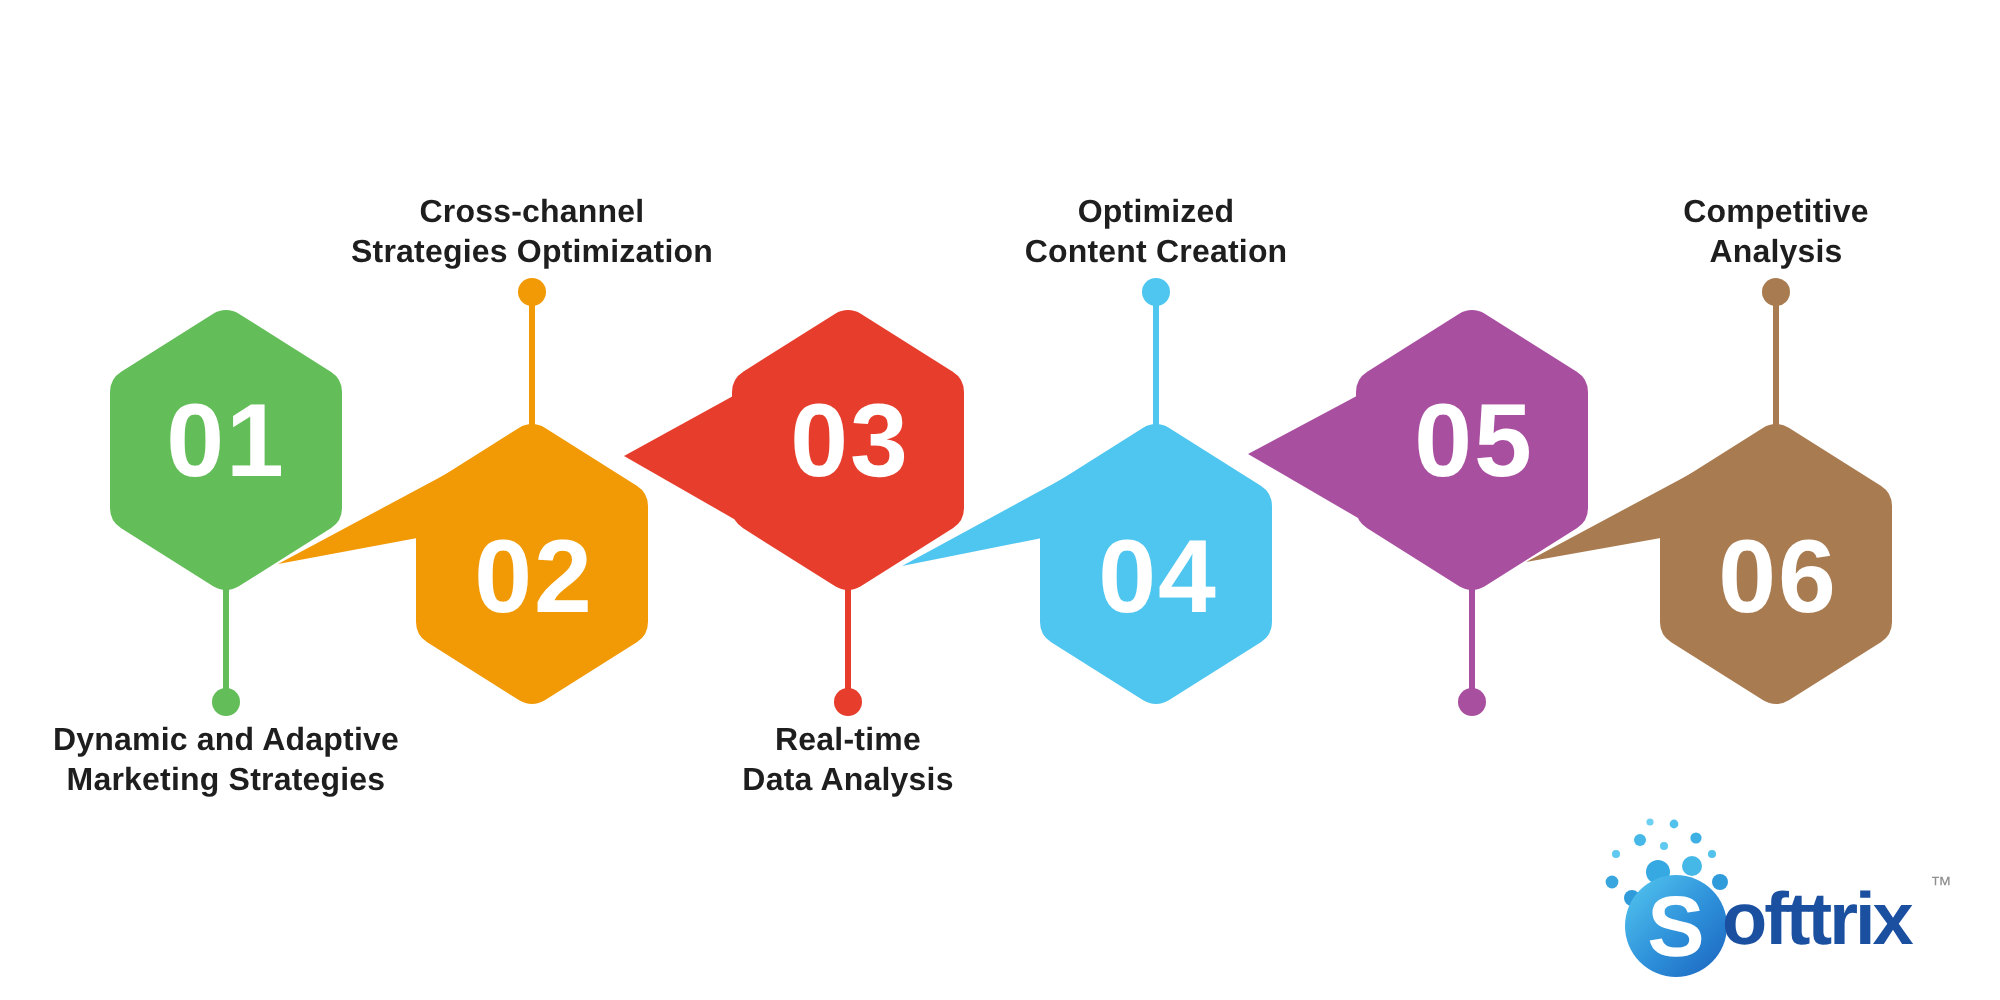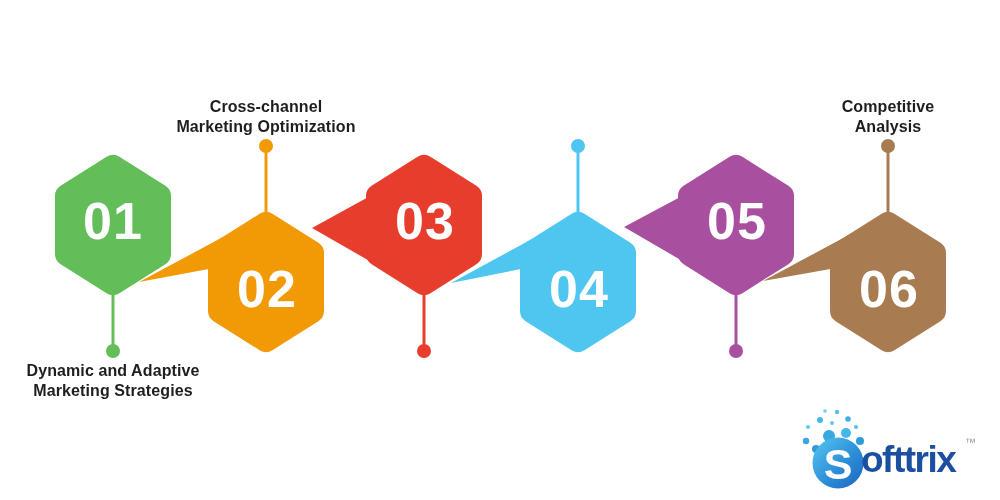--- a/index.html
+++ b/index.html
@@ -127,24 +127,32 @@
     </g>
   </svg>
 
   <div class="label" style="left:-7px; top:361px;">
     <div class="label-line">Dynamic and Adaptive</div>
     <div class="label-line">Marketing Strategies</div>
   </div>
 
   <div class="label" style="left:146px; top:97px;">
     <div class="label-line">Cross-channel</div>
-    <div class="label-line">Marketing Optimization</div>
+    <div class="label-line">Strategies Optimization</div>
   </div>
 
+  <div class="label" style="left:304px; top:361px;">
+    <div class="label-line">Real-time</div>
+    <div class="label-line">Data Analysis</div>
+  </div>
 
+  <div class="label" style="left:458px; top:97px;">
+    <div class="label-line">Optimized</div>
+    <div class="label-line">Content Creation</div>
+  </div>
 
 
   <div class="label" style="left:768px; top:97px;">
     <div class="label-line">Competitive</div>
     <div class="label-line">Analysis</div>
   </div>
 
   <svg class="logo-svg" width="215" height="100" viewBox="0 0 215 100">
     <defs>
       <linearGradient id="logoGrad" x1="0" y1="0" x2="1" y2="1">

